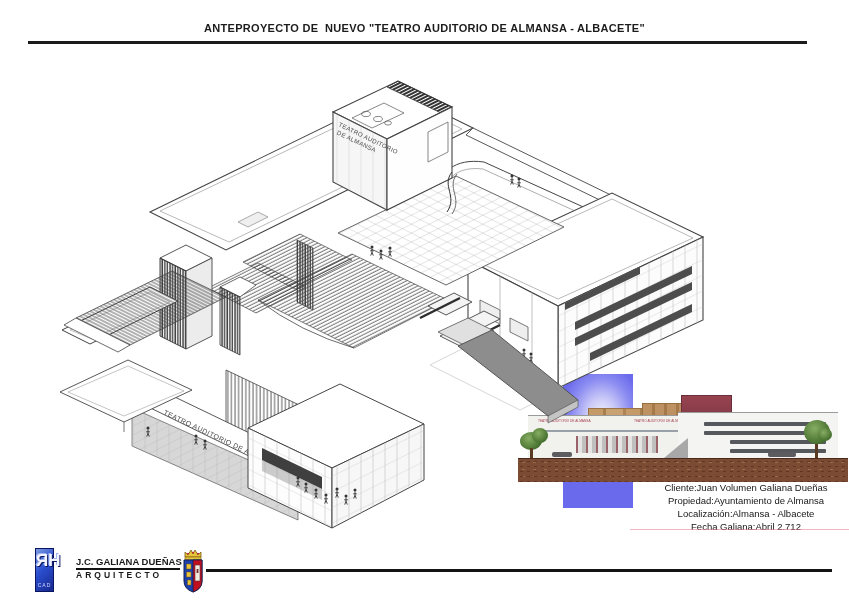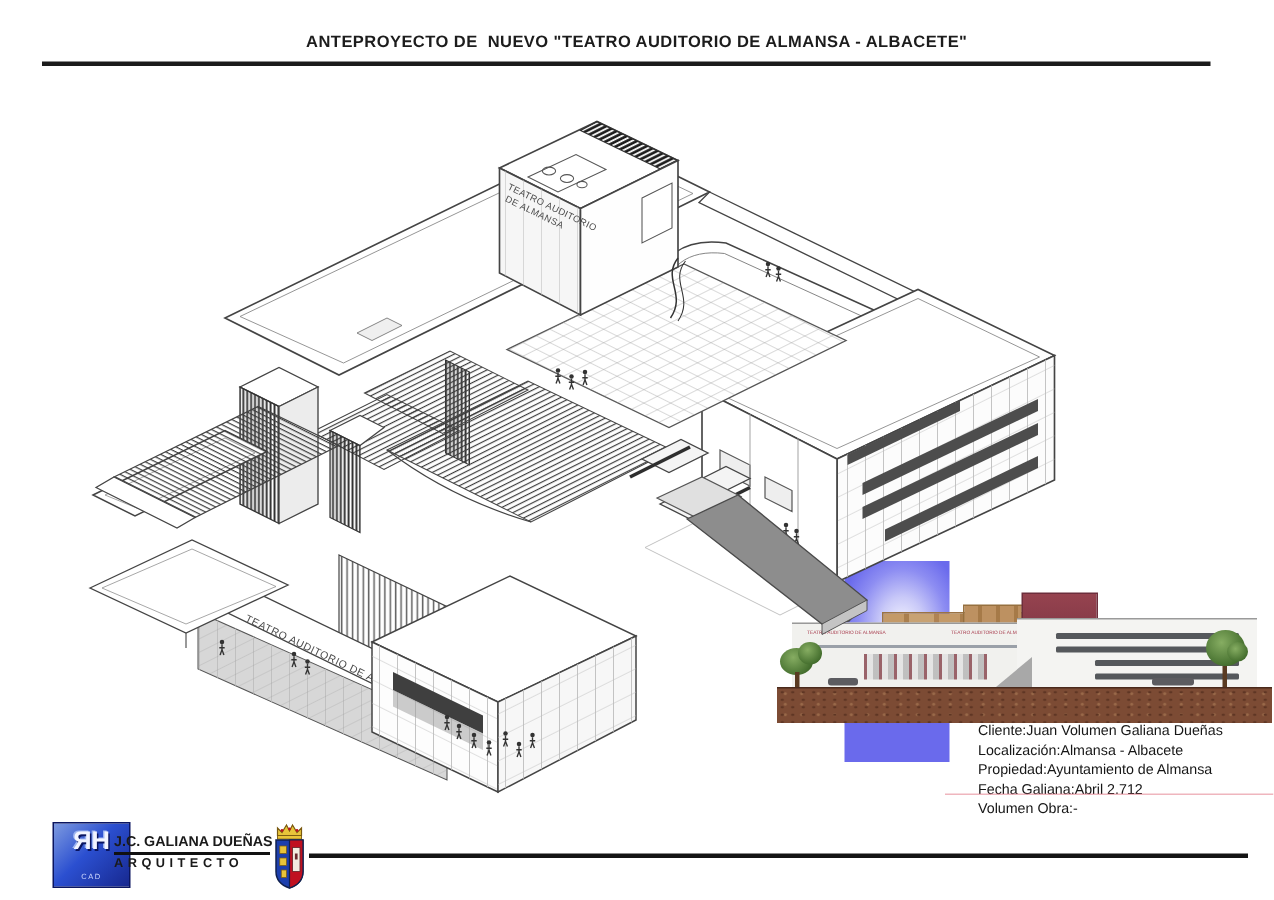--- a/index.html
+++ b/index.html
@@ -45,26 +45,26 @@
     background-size:7px 5px,11px 7px;}
   .tree{border-radius:50%;background:radial-gradient(circle at 40% 35%,#86ad62,#46702f 70%,#35571f);}
   .treeL1{left:2px;top:60px;width:22px;height:18px;} .treeL2{left:14px;top:56px;width:16px;height:15px;}
   .trunkL{left:12px;top:76px;width:3px;height:10px;background:#5a3b22;}
   .treeR1{left:286px;top:48px;width:26px;height:24px;} .treeR2{left:300px;top:56px;width:14px;height:13px;}
   .trunkR{left:297px;top:72px;width:3px;height:14px;background:#5a3b22;}
   .speck{background:#5c5c60;border-radius:2px;height:5px;}
   .speckL{left:34px;top:80px;width:20px;} .speckR{left:250px;top:80px;width:28px;}
   
   .pinfo{position:absolute;left:652px;top:481px;width:188px;z-index:3;font-size:9.5px;line-height:13px;color:#161616;}
-  .pinfo .row{display:flex;justify-content:flex-start;}
+  .pinfo .row{display:flex;justify-content:center;}
   .pinfo .lab{white-space:nowrap;}
   .pinfo .val{text-align:right;white-space:nowrap;}
   .crease{position:absolute;left:630px;top:529px;width:219px;height:1px;background:rgba(226,122,136,.55);z-index:3;}
   
-  .logo{position:absolute;left:35px;top:548px;width:52px;height:44px;z-index:3;
+  .logo{position:absolute;left:35px;top:548px;width:19px;height:44px;z-index:3;
     background:linear-gradient(135deg,#7d9ae0 0%,#2b4fd0 45%,#17288f 100%);
     border:1px solid #0a1560;box-sizing:border-box;text-align:center;}
   .logo .rh{font-size:17px;font-weight:bold;color:#f2f4ff;line-height:20px;margin-top:2px;
     text-shadow:1px 1px 0 #0a1560,-1px -1px 0 #9db4f0;letter-spacing:0px;}
   .logo .cad{font-size:5px;color:#cfd8ff;margin-top:11px;letter-spacing:1px;}
   .archblock{position:absolute;left:76px;top:556px;width:104px;z-index:3;text-align:left;}
   .archname{font-size:9.5px;font-weight:bold;white-space:nowrap;border-bottom:2px solid #111;padding-bottom:1px;}
   .archtitle{font-size:8.5px;font-weight:bold;letter-spacing:3px;margin-top:0;}
   .shield{position:absolute;left:178px;top:545px;width:30px;height:50px;z-index:4;}
   .footer-rule{position:absolute;left:206px;top:569px;width:626px;height:2.5px;background:#141414;z-index:3;}
@@ -287,34 +287,30 @@
     <path d="M548,416 L578,400 L578,407 L548,423 Z" fill="#c4c4c4" stroke="#4a4a4a" stroke-width="0.6"></path>
   </g>
 </svg>
 
 <div class="pinfo">
   <div class="row">
     <span class="lab">Cliente:</span>
     <span class="val">Juan Volumen Galiana Dueñas</span>
   </div>
   <div class="row">
+    <span class="lab">Propiedad:</span>
+    <span class="val">Ayuntamiento de Almansa</span>
+  </div>
+  <div class="row">
     <span class="lab">Localización:</span>
     <span class="val">Almansa - Albacete</span>
-  </div>
-  <div class="row">
-    <span class="lab">Propiedad:</span>
-    <span class="val">Ayuntamiento de Almansa</span>
   </div>
   <div class="row">
     <span class="lab">Fecha Galiana:</span>
     <span class="val">Abril 2.712</span>
-  </div>
-  <div class="row">
-    <span class="lab">Volumen Obra:</span>
-    <span class="val">-</span>
   </div>
 </div>
 <div class="crease"></div>
 
 <div class="logo">
   <div class="rh">ЯH</div>
   <div class="cad">CAD</div>
 </div>
 <div class="archblock">
   <div class="archname">J.C. GALIANA DUEÑAS</div>

